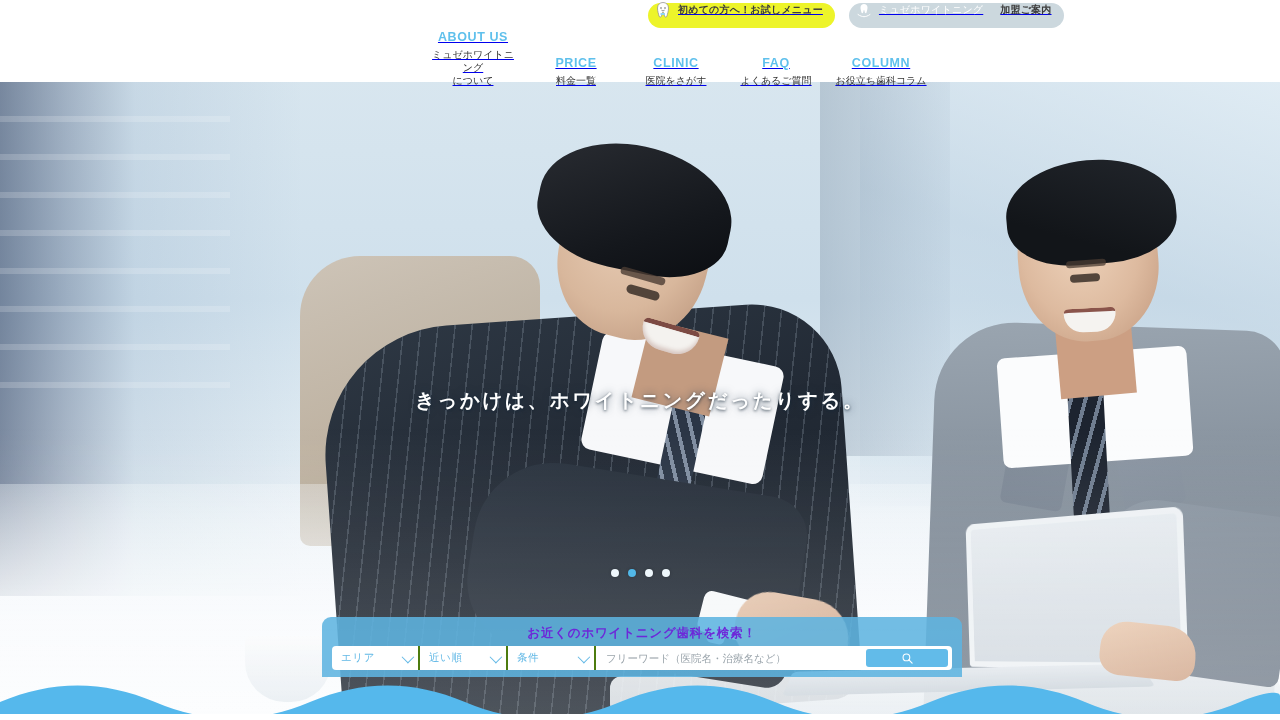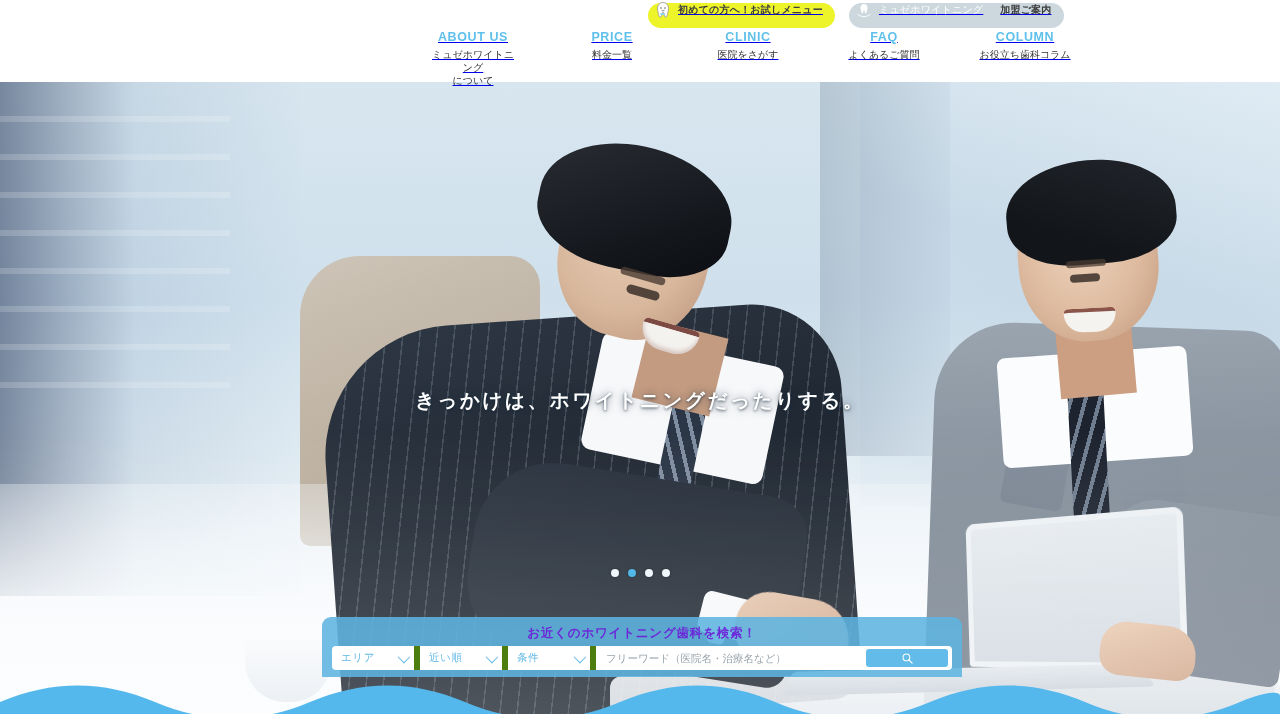--- a/index.html
+++ b/index.html
@@ -78,21 +78,21 @@
     font-size: 10px; color: #ffffff; letter-spacing: .2px;
   }
   .pill-txt-c {
     font-size: 10px; color: #3b3b3b; font-weight: bold;
     letter-spacing: .2px; margin-left: 17px;
   }
 
   
   .nav {
     position: absolute; top: 30px; left: 420px;
-    display: flex; align-items: flex-start; gap: 36px;
+    display: flex; align-items: flex-end;
   }
   .nav-item {
     text-align: center;
     padding: 0 8px;
     cursor: pointer;
   }
   .nav-en {
     color: #5fc0ec;
     font-weight: bold;
     font-size: 12.5px;
@@ -424,21 +424,21 @@
   .search-bar {
     position: absolute; left: 10px; top: 29px;
     width: 620px; height: 24px;
     background: #ffffff;
     border-radius: 4px;
     display: flex; align-items: center;
   }
   .sel {
     display: flex; align-items: center; justify-content: space-between;
     height: 24px;
-    border-right: 6px solid #4d7c0f;
+    border-right: 2px solid #4d7c0f;
     padding: 0 7px 0 9px;
     cursor: pointer;
   }
   .sel-0 { width: 88px; }
   .sel-1 { width: 88px; }
   .sel-2 { width: 88px; }
   .sel-lbl { color: #63b9e6; font-size: 10.5px; letter-spacing: .6px; }
   .chev {
     width: 9px; height: 9px;
     border-right: 1.6px solid #63b9e6;

